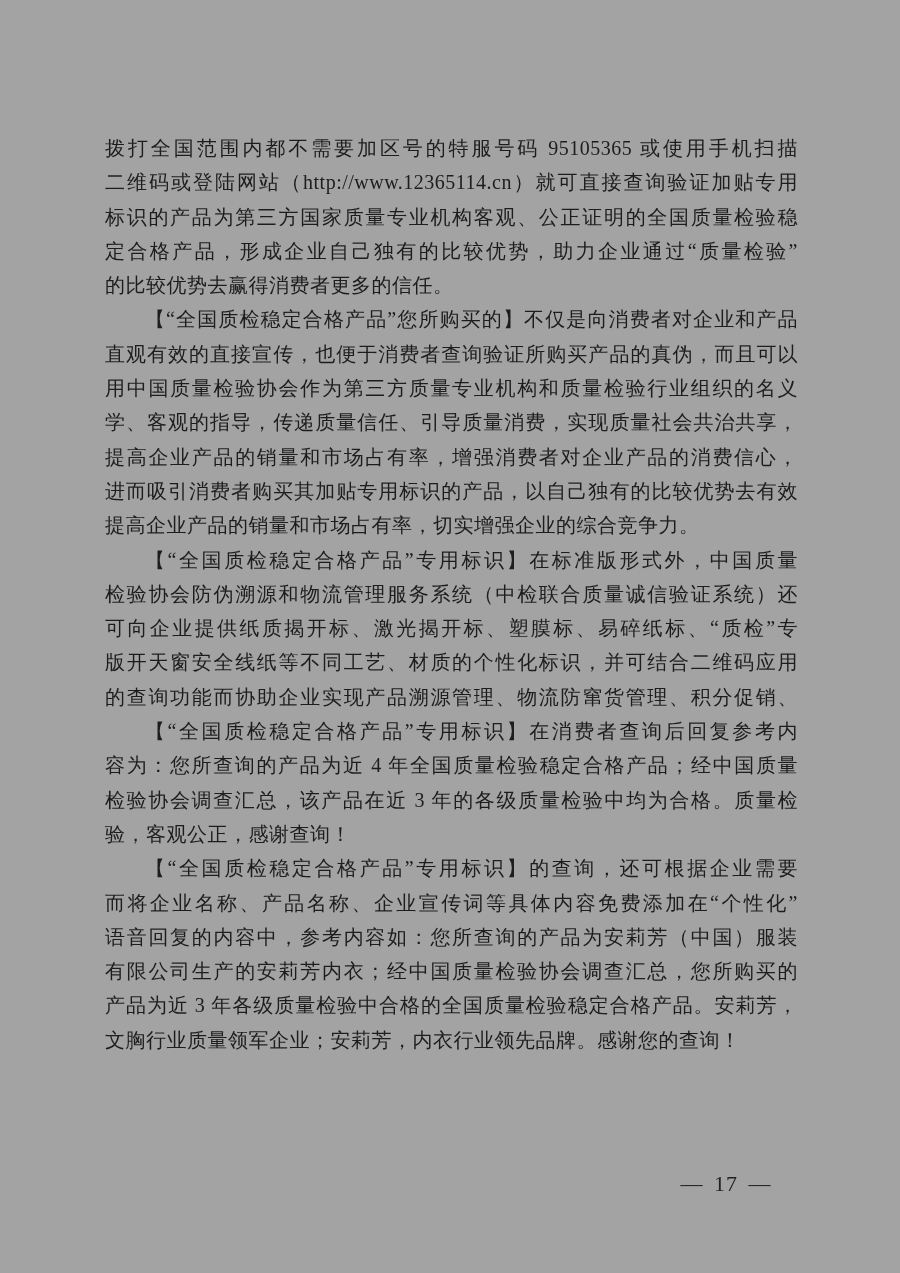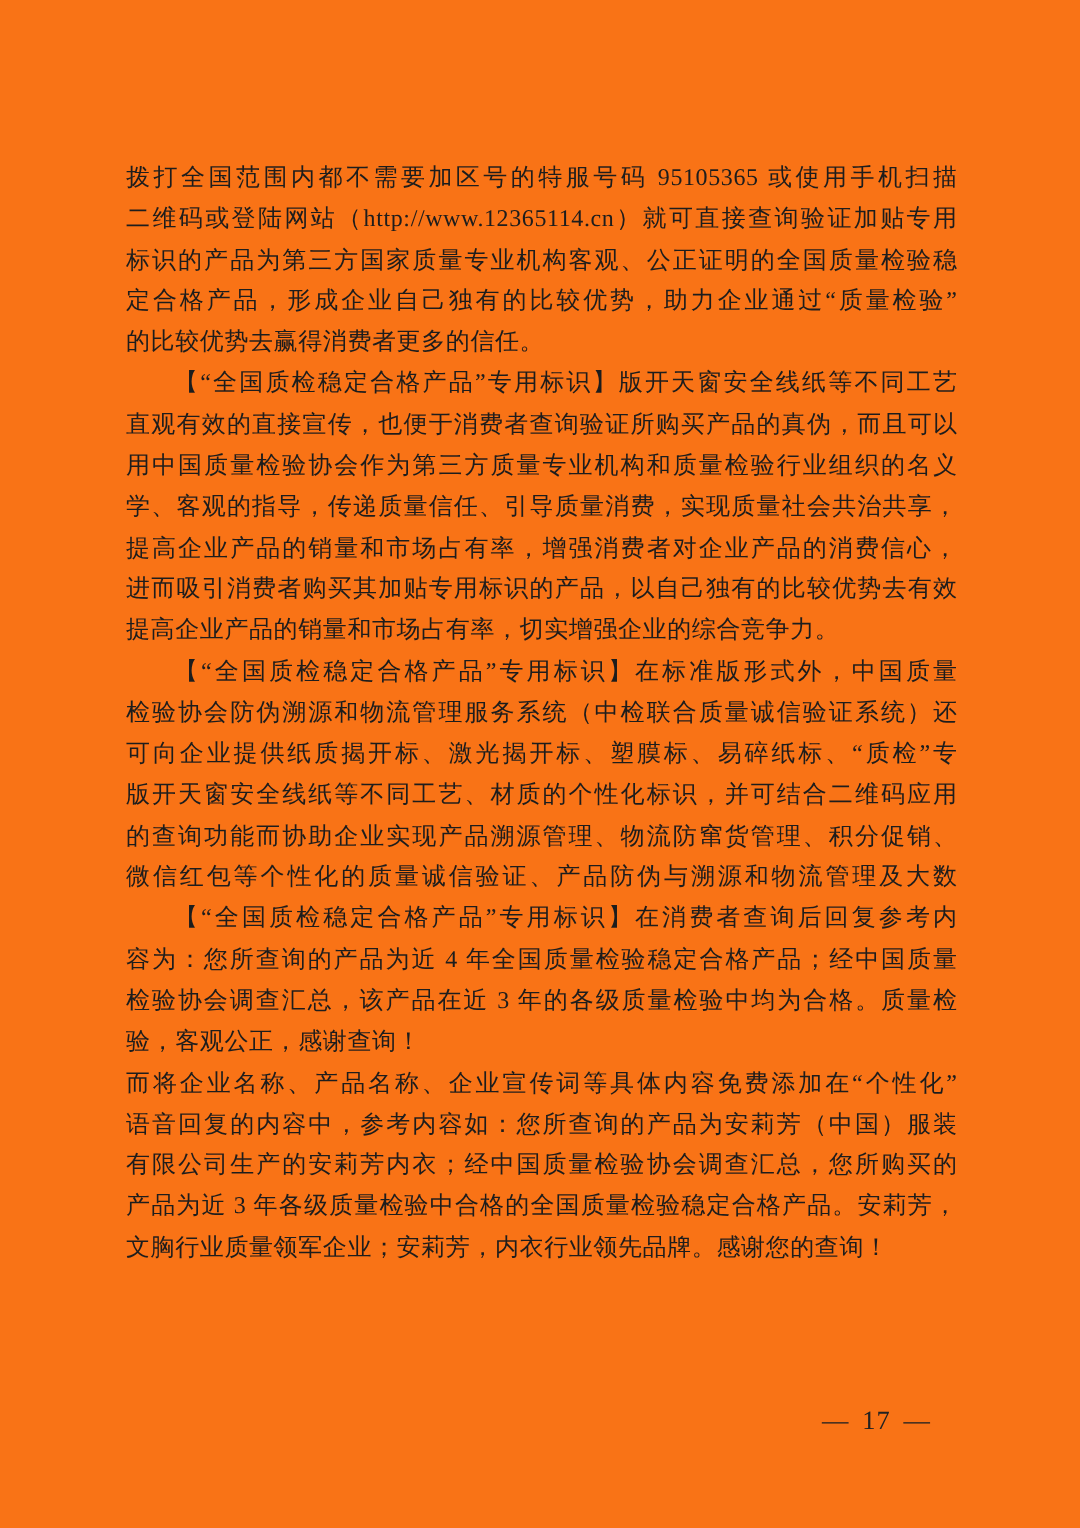--- a/index.html
+++ b/index.html
@@ -4,21 +4,21 @@
 <style>
   html, body {
     margin: 0;
     padding: 0;
     background: #ffffff;
   }
   .page {
     position: relative;
     width: 900px;
     height: 1273px;
-    background: #f97316;
+    background: #a3a3a3;
     font-family: "Liberation Serif", "DejaVu Serif", serif;
     color: #1d1d1d;
     overflow: hidden;
   }
   .text-block {
     position: absolute;
     left: 105px;
     top: 131px;
     width: 693px;
   }
@@ -43,55 +43,55 @@
   .footer {
     position: absolute;
     left: 676px;
     top: 1170px;
     width: 100px;
     font-size: 22px;
     line-height: 28px;
     letter-spacing: 1px;
     word-spacing: 4px;
     color: #222222;
-    text-align: right;
+    text-align: center;
   }
 </style>
 </head>
 <body>
 
 <div class="page">
   <div class="text-block">
 
     <div class="line">拨打全国范围内都不需要加区号的特服号码 95105365 或使用手机扫描</div>
     <div class="line">二维码或登陆网站（http://www.12365114.cn）就可直接查询验证加贴专用</div>
     <div class="line">标识的产品为第三方国家质量专业机构客观、公正证明的全国质量检验稳</div>
     <div class="line">定合格产品，形成企业自己独有的比较优势，助力企业通过“质量检验”</div>
     <div class="line end">的比较优势去赢得消费者更多的信任。</div>
 
-    <div class="line indent">【“全国质检稳定合格产品”专用标识】版开天窗安全线纸等不同工艺</div>
+    <div class="line indent">【“全国质检稳定合格产品”您所购买的】不仅是向消费者对企业和产品</div>
     <div class="line">直观有效的直接宣传，也便于消费者查询验证所购买产品的真伪，而且可以</div>
     <div class="line">用中国质量检验协会作为第三方质量专业机构和质量检验行业组织的名义</div>
     <div class="line">学、客观的指导，传递质量信任、引导质量消费，实现质量社会共治共享，</div>
     <div class="line">提高企业产品的销量和市场占有率，增强消费者对企业产品的消费信心，</div>
     <div class="line">进而吸引消费者购买其加贴专用标识的产品，以自己独有的比较优势去有效</div>
     <div class="line end">提高企业产品的销量和市场占有率，切实增强企业的综合竞争力。</div>
 
     <div class="line indent">【“全国质检稳定合格产品”专用标识】在标准版形式外，中国质量</div>
     <div class="line">检验协会防伪溯源和物流管理服务系统（中检联合质量诚信验证系统）还</div>
     <div class="line">可向企业提供纸质揭开标、激光揭开标、塑膜标、易碎纸标、“质检”专</div>
     <div class="line">版开天窗安全线纸等不同工艺、材质的个性化标识，并可结合二维码应用</div>
     <div class="line">的查询功能而协助企业实现产品溯源管理、物流防窜货管理、积分促销、</div>
-    <div class="line">微信红包等个性化的质量诚信验证、产品防伪与溯源和物流管理及大数</div>
 
     <div class="line indent">【“全国质检稳定合格产品”专用标识】在消费者查询后回复参考内</div>
     <div class="line">容为：您所查询的产品为近 4 年全国质量检验稳定合格产品；经中国质量</div>
     <div class="line">检验协会调查汇总，该产品在近 3 年的各级质量检验中均为合格。质量检</div>
     <div class="line end">验，客观公正，感谢查询！</div>
 
+    <div class="line indent">【“全国质检稳定合格产品”专用标识】的查询，还可根据企业需要</div>
     <div class="line">而将企业名称、产品名称、企业宣传词等具体内容免费添加在“个性化”</div>
     <div class="line">语音回复的内容中，参考内容如：您所查询的产品为安莉芳（中国）服装</div>
     <div class="line">有限公司生产的安莉芳内衣；经中国质量检验协会调查汇总，您所购买的</div>
     <div class="line">产品为近 3 年各级质量检验中合格的全国质量检验稳定合格产品。安莉芳，</div>
     <div class="line end">文胸行业质量领军企业；安莉芳，内衣行业领先品牌。感谢您的查询！</div>
 
   </div>
 
   <div class="footer">— 17 —</div>
 </div>

